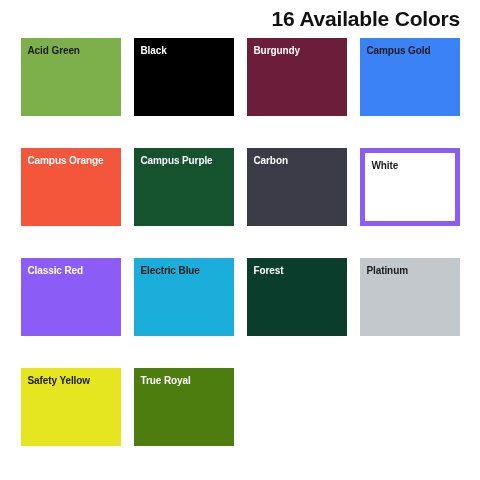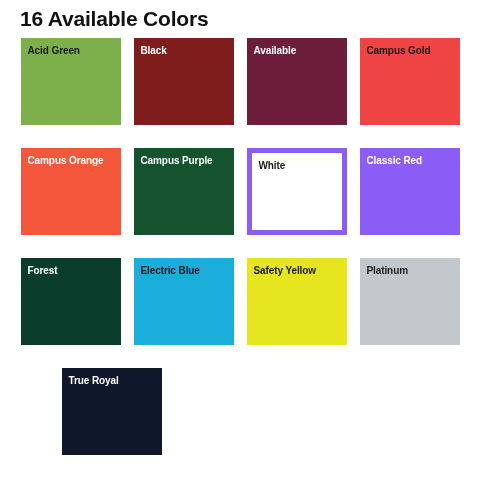--- a/index.html
+++ b/index.html
@@ -18,42 +18,42 @@
 
   #page {
     width: 480px;
     height: 480px;
     background: #ffffff;
     position: relative;
     padding: 0 20px;
   }
 
   #page-title {
-    text-align: left;
+    text-align: right;
     font-size: 21px;
     font-weight: bold;
     color: #111111;
     letter-spacing: -0.2px;
     line-height: 1;
     padding-top: 8px;
     padding-bottom: 9px;
   }
 
   #swatch-grid {
     display: grid;
     grid-template-columns: repeat(4, 100px);
     grid-template-rows: repeat(4, 100px);
     column-gap: 13px;
     row-gap: 10px;
     justify-content: center;
   }
 
   .swatch {
     width: 100px;
-    height: 87px;
+    height: 78px;
     position: relative;
     overflow: hidden;
   }
 
   .swatch-label {
     position: absolute;
     top: 7px;
     left: 7px;
     right: 4px;
     font-size: 10px;
@@ -71,51 +71,54 @@
 <body>
 
 <div id="page">
 
   <h1 id="page-title">16 Available Colors</h1>
 
   <div id="swatch-grid">
       <div class="swatch dark-text" style="background: rgb(125, 176, 74);">
         <span class="swatch-label">Acid Green</span>
       </div>
-      <div class="swatch light-text" style="background: #7f1d1d;">
+      <div class="swatch light-text" style="background: #000000;">
         <span class="swatch-label">Black</span>
       </div>
       <div class="swatch light-text" style="background: rgb(107, 29, 58);">
-        <span class="swatch-label">Available</span>
+        <span class="swatch-label">Burgundy</span>
       </div>
-      <div class="swatch dark-text" style="background: #ef4444;">
+      <div class="swatch dark-text" style="background: #3b82f6;">
         <span class="swatch-label">Campus Gold</span>
       </div>
       <div class="swatch light-text" style="background: rgb(244, 86, 59);">
         <span class="swatch-label">Campus Orange</span>
       </div>
       <div class="swatch light-text" style="background: #14532d;">
         <span class="swatch-label">Campus Purple</span>
       </div>
+      <div class="swatch light-text" style="background: rgb(59, 59, 71);">
+        <span class="swatch-label">Carbon</span>
+      </div>
       <div class="swatch bordered dark-text" style="background: rgb(255, 255, 255);">
         <span class="swatch-label">White</span>
       </div>
       <div class="swatch light-text" style="background: #8b5cf6;">
         <span class="swatch-label">Classic Red</span>
       </div>
+      <div class="swatch dark-text" style="background: rgb(27, 174, 219);">
+        <span class="swatch-label">Electric Blue</span>
+      </div>
       <div class="swatch light-text" style="background: rgb(11, 61, 44);">
         <span class="swatch-label">Forest</span>
       </div>
-      <div class="swatch dark-text" style="background: rgb(27, 174, 219);">
-        <span class="swatch-label">Electric Blue</span>
+      <div class="swatch dark-text" style="background: rgb(195, 200, 204);">
+        <span class="swatch-label">Platinum</span>
       </div>
       <div class="swatch dark-text" style="background: rgb(229, 229, 32);">
         <span class="swatch-label">Safety Yellow</span>
       </div>
-      <div class="swatch dark-text" style="background: rgb(195, 200, 204);">
-        <span class="swatch-label">Platinum</span>
-      </div>
-      <div class="swatch light-text" style="background: #0f172a; margin-left: 41px;">
+      <div class="swatch light-text" style="background: #4d7c0f;">
         <span class="swatch-label">True Royal</span>
       </div>
     </div>
 
 </div>
 
 </body></html>

